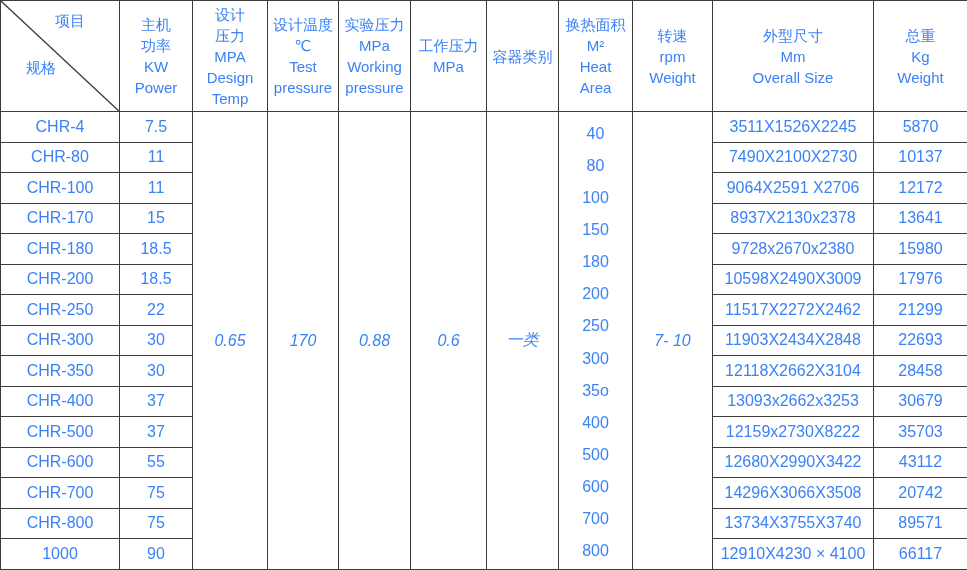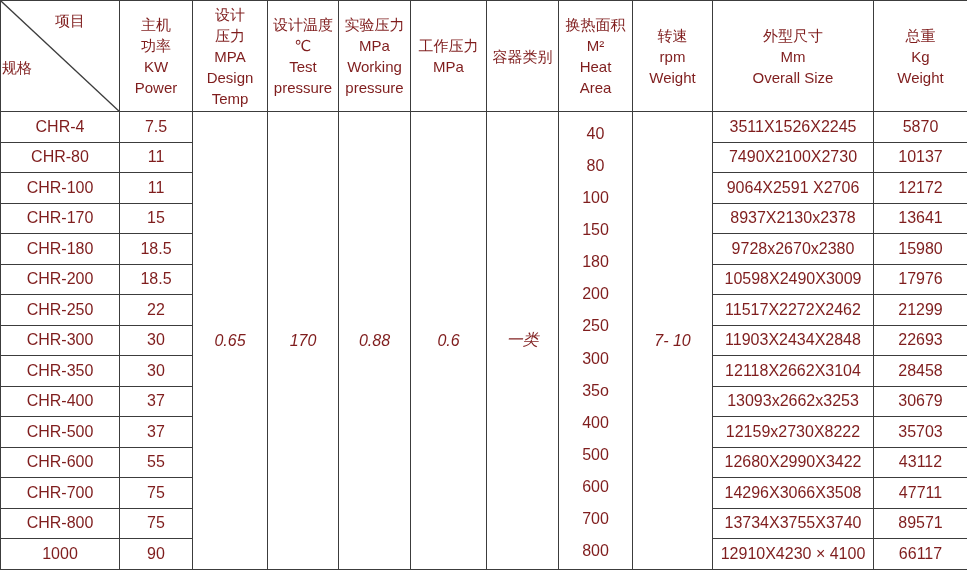--- a/index.html
+++ b/index.html
@@ -1,19 +1,19 @@
 <!DOCTYPE html>
 <html><head>
 <meta charset="utf-8">
 <style>
   * { box-sizing: border-box; }
   html, body { margin: 0; padding: 0; background: #ffffff; }
   .page {
     width: 967px; height: 570px; background: #ffffff; overflow: hidden;
-    font-family: "Liberation Sans", "DejaVu Sans", sans-serif; color: #7f1d1d;
+    font-family: "Liberation Sans", "DejaVu Sans", sans-serif; color: #3b82f6;
   }
   table.spec {
     border-collapse: collapse; table-layout: fixed;
     width: 967px; height: 570px;
   }
   table.spec td {
     border: 1px solid #3c3c3c;
     text-align: center; padding: 0;
     overflow: hidden;
   }
@@ -24,21 +24,21 @@
     vertical-align: middle;
   }
   tr.data-row td { height: 30px; font-size: 16px; vertical-align: middle; }
   td.size-cell { font-size: 15px; margin-left: 48px; }
 
   
   td.corner { position: relative; }
   .corner svg { position: absolute; left: 0; top: 0; width: 100%; height: 100%; display: block; }
   .corner .lbl { position: absolute; font-size: 15px; line-height: 18px; white-space: nowrap; }
   .corner .lbl-item { top: 11px; left: 54px; }
-  .corner .lbl-spec { top: 58px; left: 1px; }
+  .corner .lbl-spec { top: 58px; left: 1px; padding-left: 24px; }
 
   
   td.mid-cell {
     vertical-align: middle;
     padding-top: 140px;
     font-size: 16px;
     font-style: italic;
   }
 
   
@@ -207,21 +207,21 @@
     <tr class="data-row">
       <td class="model-cell">CHR-600</td>
       <td class="power-cell">55</td>
       <td class="size-cell">12680X2990X3422</td>
       <td class="weight-cell">43112</td>
     </tr>
     <tr class="data-row">
       <td class="model-cell">CHR-700</td>
       <td class="power-cell">75</td>
       <td class="size-cell">14296X3066X3508</td>
-      <td class="weight-cell">47711</td>
+      <td class="weight-cell">20742</td>
     </tr>
     <tr class="data-row">
       <td class="model-cell">CHR-800</td>
       <td class="power-cell">75</td>
       <td class="size-cell">13734X3755X3740</td>
       <td class="weight-cell">89571</td>
     </tr>
     <tr class="data-row">
       <td class="model-cell">1000</td>
       <td class="power-cell">90</td>

